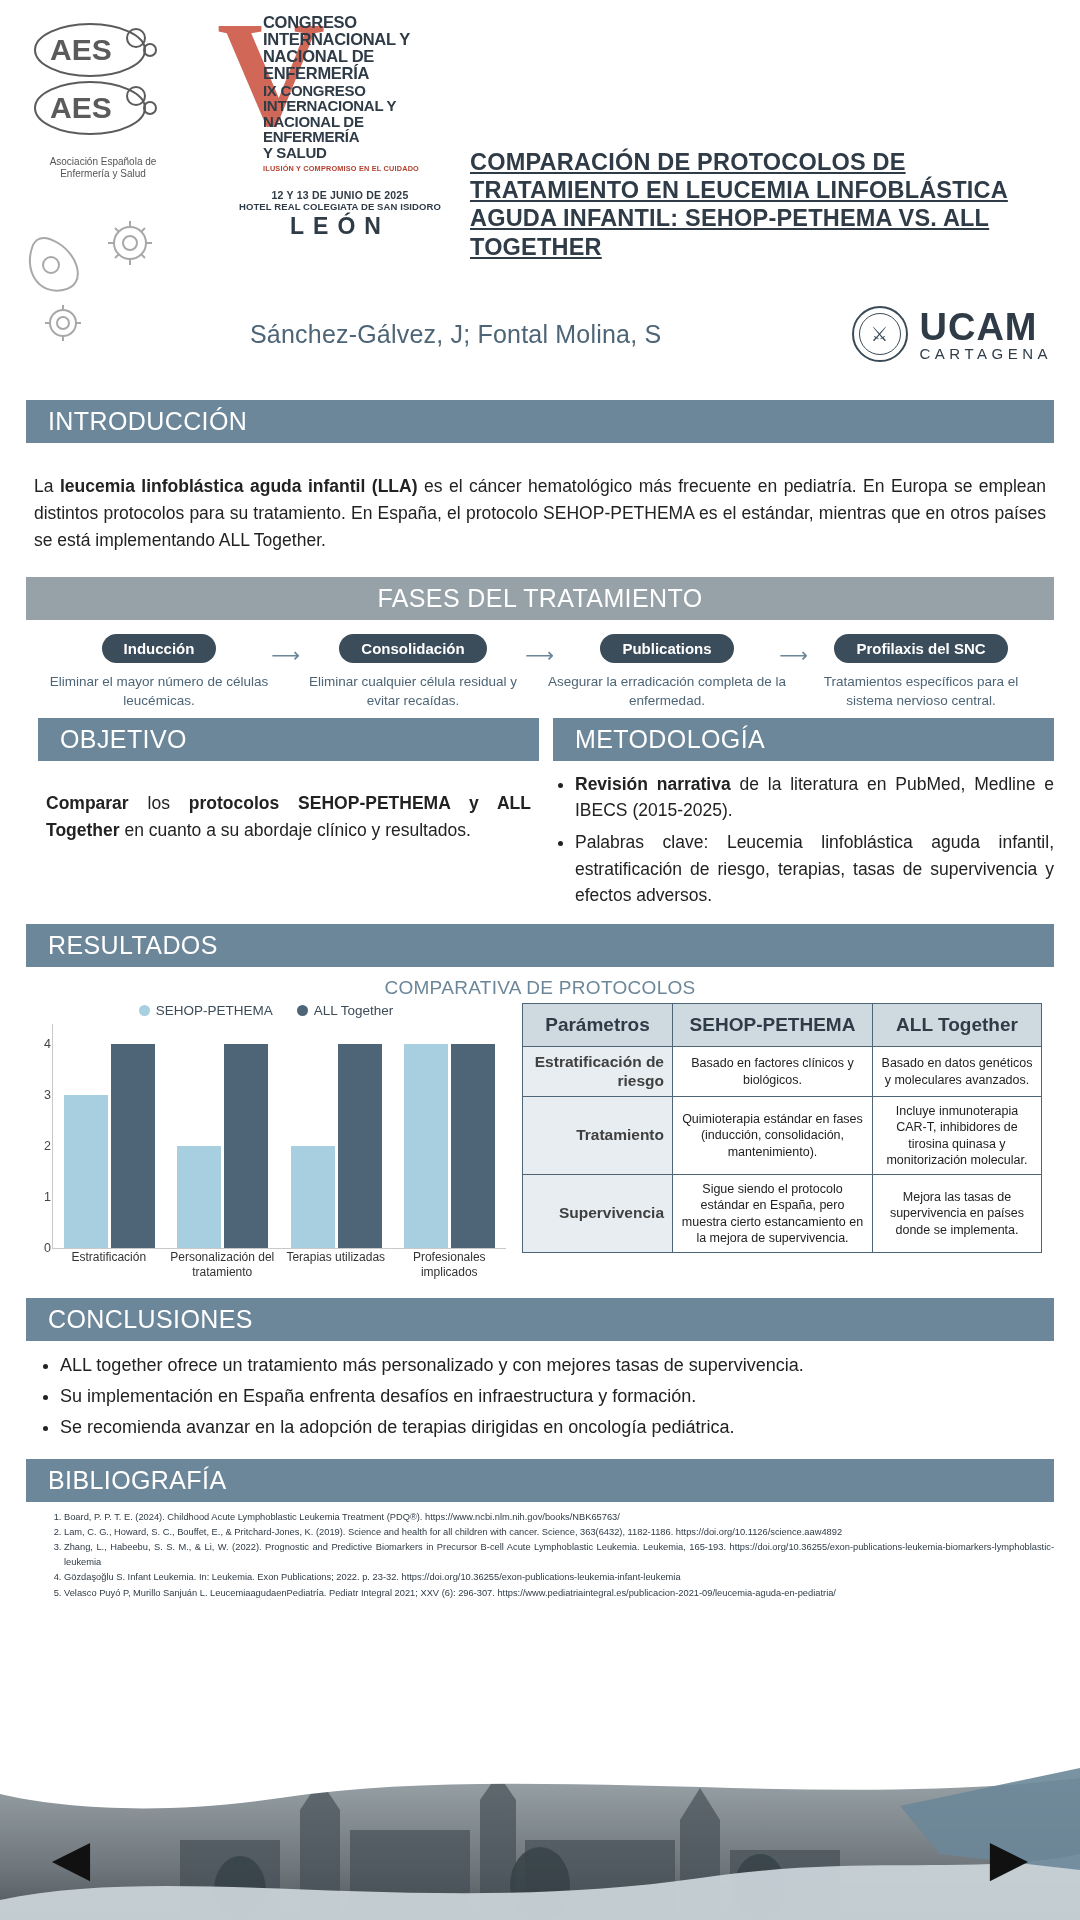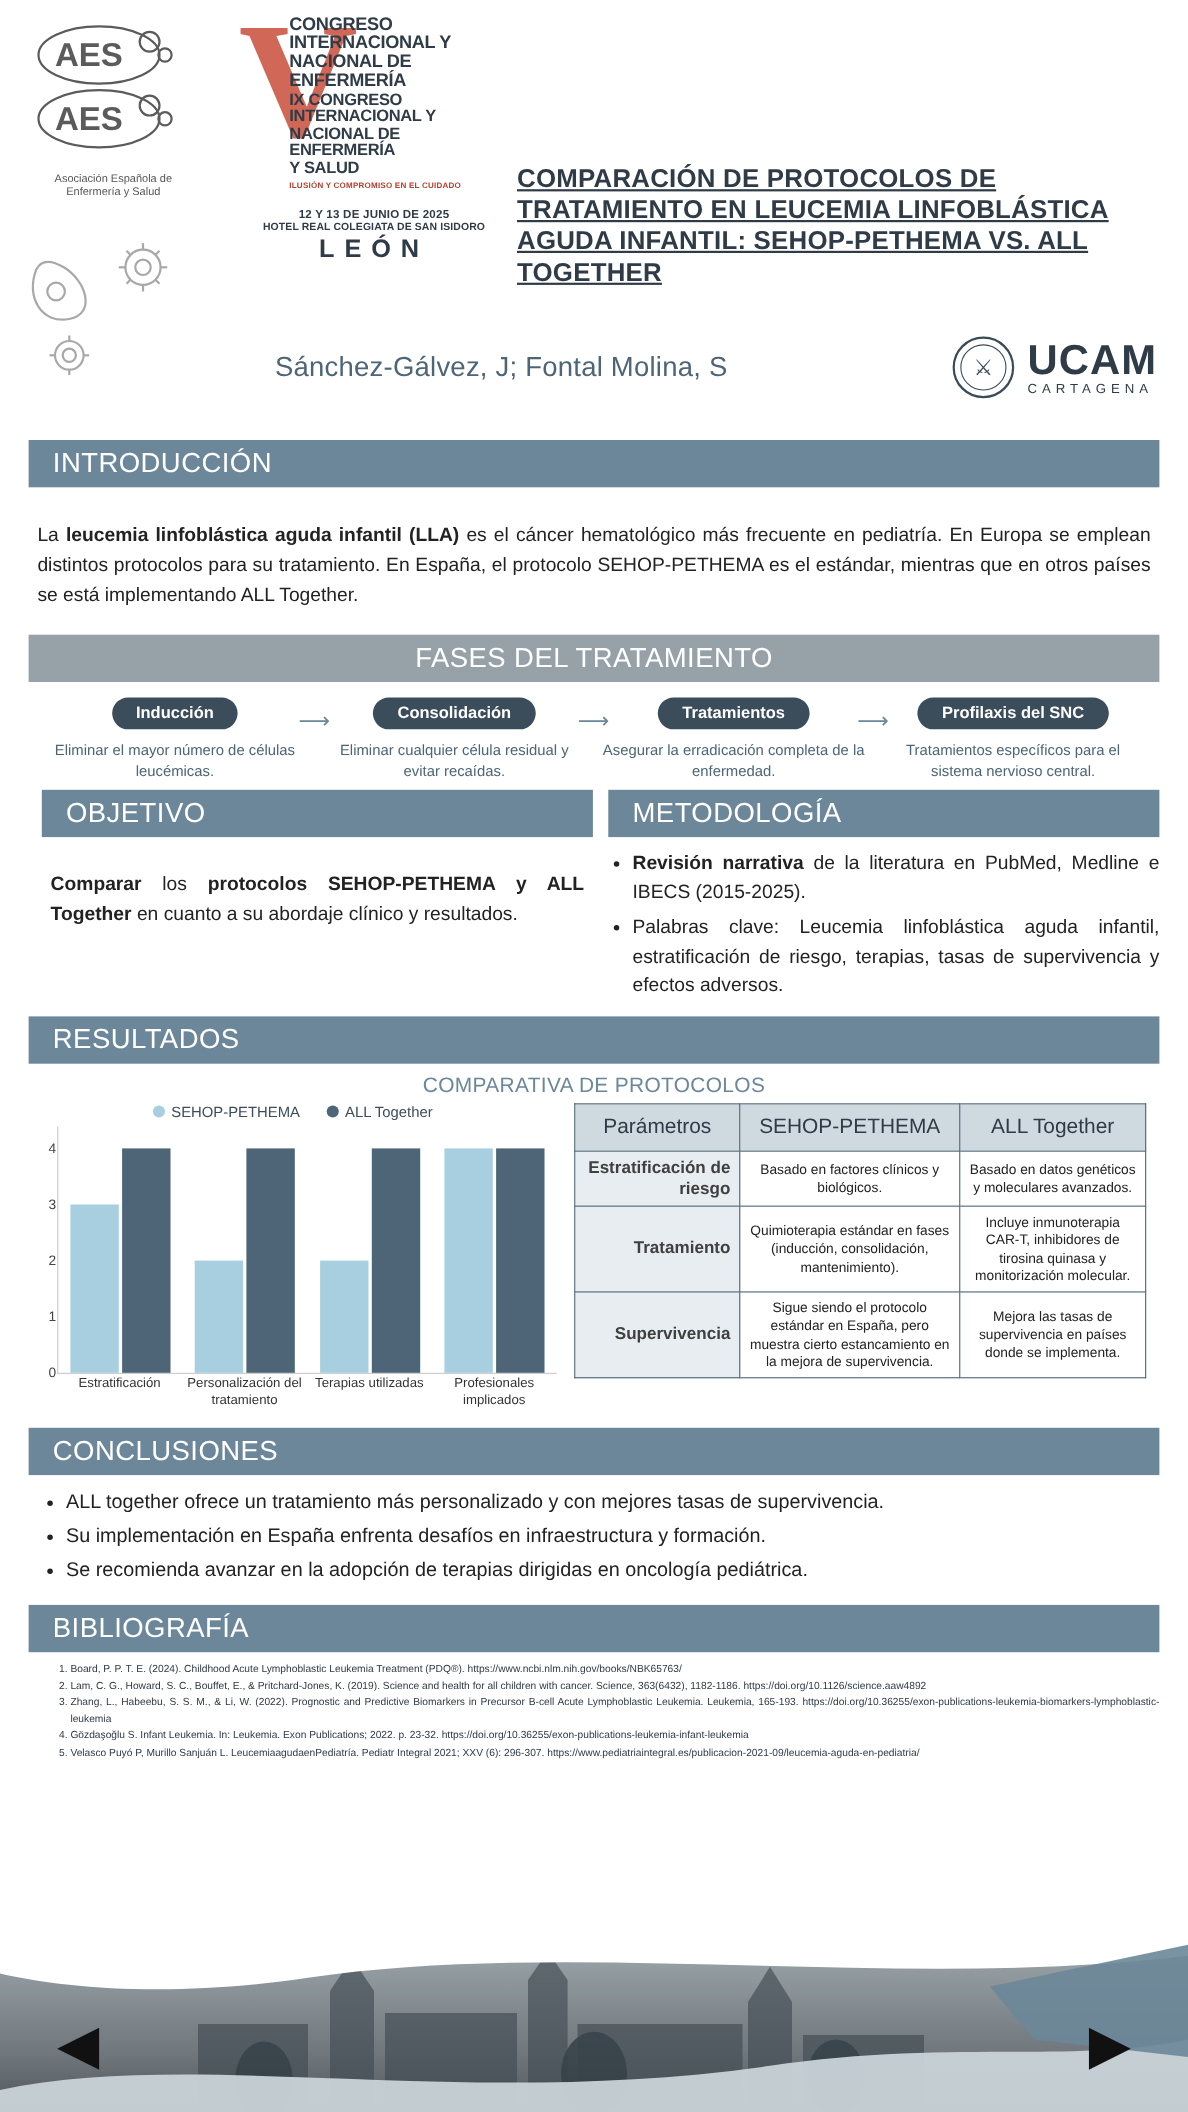--- a/index.html
+++ b/index.html
@@ -120,21 +120,21 @@
   }
   .ucam .seal:after {
     content: "";
     position: absolute; inset: 5px;
     border-radius: 50%;
     border: 1px solid #3a4b58;
   }
   .ucam .seal .glyph { font-size: 20px; color: #3a4b58; }
   .ucam .wordmark { line-height: 1; }
   .ucam .wordmark .u { font-size: 38px; font-weight: bold; color: #2f3b46; letter-spacing: 1px; }
-  .ucam .wordmark .c { font-size: 12px; color: #2f3b46; letter-spacing: 4.5px; }
+  .ucam .wordmark .c { font-size: 15px; color: #2f3b46; letter-spacing: 4.5px; }
 
   
   .bar {
     background: #6c8799;
     color: #fff;
     font-size: 25px;
     padding: 7px 22px;
     letter-spacing: .4px;
   }
   .bar.center { text-align: center; background: #97a2a8; }
@@ -236,21 +236,21 @@
   }
   table.cmp th, table.cmp td {
     border: 1px solid #4d6576;
     padding: 6px 8px;
     vertical-align: middle;
     text-align: center;
   }
   table.cmp thead th {
     background: #cfd9e0;
     font-size: 19px;
-    font-weight: normal;
+    font-weight: bold;
     color: #2f3b46;
     line-height: 1.15;
     padding: 10px 6px;
   }
   table.cmp tbody th {
     background: #e7edf1;
     font-size: 15.5px;
     font-weight: bold;
     color: #404040;
     width: 150px;
@@ -420,21 +420,21 @@
         <span class="pill">Inducción</span>
         <span class="arrow">⟶</span>
         <p>Eliminar el mayor número de células leucémicas.</p>
       </div>
       <div class="phase">
         <span class="pill">Consolidación</span>
         <span class="arrow">⟶</span>
         <p>Eliminar cualquier célula residual y evitar recaídas.</p>
       </div>
       <div class="phase">
-        <span class="pill">Tratamientos</span>
+        <span class="pill">Publications</span>
         <span class="arrow">⟶</span>
         <p>Asegurar la erradicación completa de la enfermedad.</p>
       </div>
       <div class="phase">
         <span class="pill">Profilaxis del SNC</span>
         <p>Tratamientos específicos para el sistema nervioso central.</p>
       </div>
     </div>
   </div>
 

